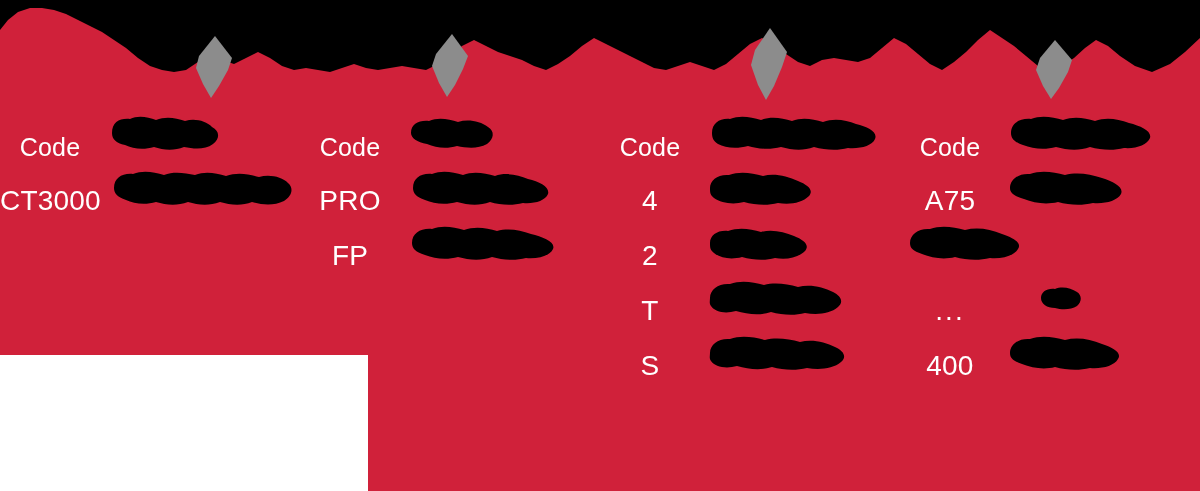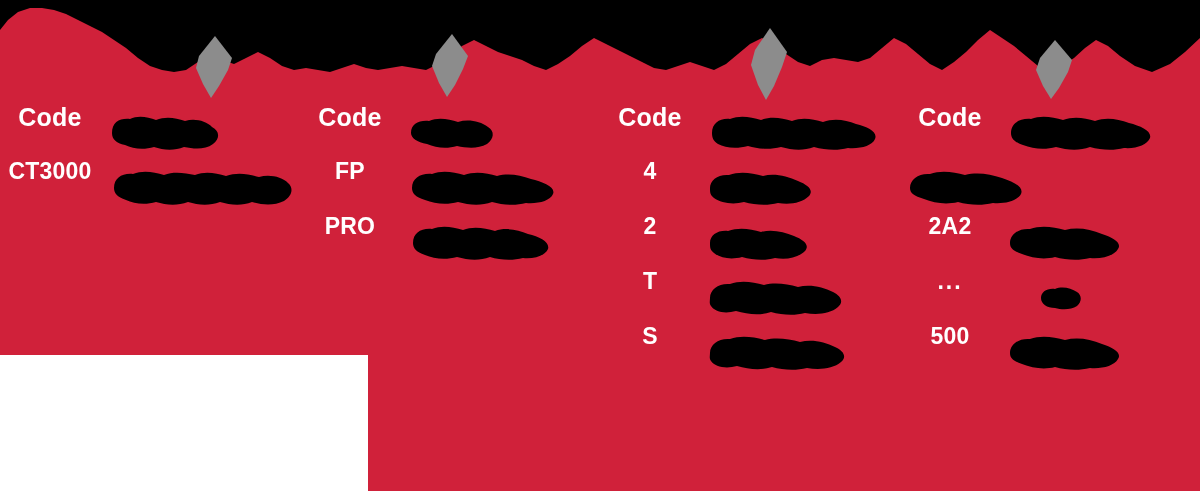--- a/index.html
+++ b/index.html
@@ -49,29 +49,28 @@
   }
   .col-0{left:0px;   width:300px;}
   .col-1{left:300px; width:300px;}
   .col-2{left:600px; width:300px;}
   .col-3{left:900px; width:300px;}
 
   .row{
     position:relative;
     height:55px;
     display:flex;
-    align-items:flex-start;
-    font-weight:bold;
+    align-items:flex-end;
   }
   .code-cell{
     width:100px;
     flex:0 0 100px;
     text-align:center;
     color:#ffffff;
-    font-size:23px;
+    font-size:28px;
     line-height:1;
     letter-spacing:0.2px;
     white-space:nowrap;
   }
   .code-cell.hdr{font-size:25px;}
   .value-cell{
     flex:1 1 auto;
     display:flex;
     align-items:center;
     justify-content:flex-start;
@@ -148,39 +147,39 @@
         <div class="code-cell hdr">Code</div>
         <div class="value-cell">
           <span class="blob">
             <svg width="92" height="38" viewBox="0 0 92 38">
                 <path fill="#000" d="M5,19 C5,10 13,6 23,7 C32,3 43,5 52,8 C62,5 74,7 82,13 C89,17 88,25 81,30 C72,35 61,34 51,32 C41,35 30,34 21,30 C11,28 5,24 5,19 Z"></path>
               </svg>
           </span>
         </div>
       </div>
       <div class="row">
+        <div class="code-cell">PRO</div>
+        <div class="value-cell">
+          <span class="blob">
+            <svg width="150" height="42" viewBox="0 0 150 42">
+                <path fill="#000" d="M7,21 C7,11 15,6 26,7 C36,3 47,5 57,8 C67,4 79,6 89,9 C100,5 112,8 122,12 C134,15 144,20 142,27 C139,34 128,37 117,36 C106,39 94,38 84,35 C73,39 62,38 51,35 C40,38 28,37 19,33 C10,30 7,26 7,21 Z"></path>
+              </svg>
+          </span>
+        </div>
+      </div>
+      <div class="row">
         <div class="code-cell">FP</div>
         <div class="value-cell">
           <span class="blob">
             <svg width="157" height="40" viewBox="0 0 157 40">
                 <path fill="#000" d="M6,20 C6,10 15,5 26,6 C36,2 48,4 58,7 C69,3 81,5 91,8 C102,5 114,7 125,11 C137,14 150,19 147,26 C144,33 132,36 120,35 C109,38 97,37 86,34 C75,38 63,37 52,34 C41,37 29,36 19,32 C9,29 6,25 6,20 Z"></path>
               </svg>
           </span>
         </div>
       </div>
-      <div class="row">
-        <div class="code-cell">PRO</div>
-        <div class="value-cell">
-          <span class="blob">
-            <svg width="150" height="42" viewBox="0 0 150 42">
-                <path fill="#000" d="M7,21 C7,11 15,6 26,7 C36,3 47,5 57,8 C67,4 79,6 89,9 C100,5 112,8 122,12 C134,15 144,20 142,27 C139,34 128,37 117,36 C106,39 94,38 84,35 C73,39 62,38 51,35 C40,38 28,37 19,33 C10,30 7,26 7,21 Z"></path>
-              </svg>
-          </span>
-        </div>
-      </div>
     </div>
 
     <div class="col col-2">
       <div class="row">
         <div class="code-cell hdr">Code</div>
         <div class="value-cell">
           <span class="blob">
             <svg width="176" height="40" viewBox="0 0 176 40">
                 <path fill="#000" d="M6,20 C6,10 14,5 24,6 C34,2 45,4 55,7 C65,3 76,5 86,8 C96,4 107,6 117,9 C128,5 140,7 150,11 C162,14 172,19 169,26 C166,33 154,36 142,35 C131,38 119,37 108,34 C97,38 86,37 75,34 C64,37 52,36 42,33 C31,36 19,35 12,31 C7,28 6,24 6,20 Z"></path>
               </svg>
@@ -226,44 +225,44 @@
     <div class="col col-3">
       <div class="row">
         <div class="code-cell hdr">Code</div>
         <div class="value-cell">
           <svg width="152" height="40" viewBox="0 0 152 40">
               <path fill="#000" d="M5,20 C5,10 14,5 25,6 C35,2 47,4 57,7 C68,3 79,5 89,8 C100,4 112,6 123,10 C135,13 146,18 144,25 C141,32 130,36 118,35 C107,38 95,37 84,34 C73,38 61,37 50,34 C39,37 27,36 17,32 C8,29 5,25 5,20 Z"></path>
             </svg>
         </div>
       </div>
       <div class="row">
+        <div class="code-cell">A75</div>
         <div class="value-cell">
           <svg width="124" height="40" viewBox="0 0 124 40">
               <path fill="#000" d="M4,20 C4,11 13,5 24,6 C35,2 48,4 59,7 C71,4 84,6 96,10 C108,14 118,19 115,26 C111,33 99,36 87,35 C75,38 63,37 52,34 C40,37 28,35 18,31 C8,28 4,25 4,20 Z"></path>
             </svg>
         </div>
       </div>
       <div class="row">
-        <div class="code-cell">2A2</div>
         <div class="value-cell">
           <svg width="122" height="40" viewBox="0 0 122 40">
               <path fill="#000" d="M4,20 C4,11 13,5 24,6 C35,2 48,4 59,7 C71,4 84,6 96,11 C108,15 116,20 112,26 C108,33 96,36 84,35 C72,38 60,37 49,34 C38,37 26,35 16,31 C7,28 4,25 4,20 Z"></path>
             </svg>
         </div>
       </div>
       <div class="row">
         <div class="code-cell dots">...</div>
         <div class="value-cell">
           <svg width="46" height="26" viewBox="0 0 46 26" style="margin-left:32px">
               <path fill="#000" d="M3,13 C3,7 9,3 17,4 C24,1 33,3 39,7 C44,10 44,17 39,21 C33,25 24,25 17,23 C9,23 3,19 3,13 Z"></path>
             </svg>
         </div>
       </div>
       <div class="row">
-        <div class="code-cell">500</div>
+        <div class="code-cell">400</div>
         <div class="value-cell">
           <svg width="122" height="40" viewBox="0 0 122 40">
               <path fill="#000" d="M4,20 C4,11 13,5 24,6 C35,2 48,4 59,7 C71,4 84,6 96,11 C108,15 116,20 112,26 C108,33 96,36 84,35 C72,38 60,37 49,34 C38,37 26,35 16,31 C7,28 4,25 4,20 Z"></path>
             </svg>
         </div>
       </div>
     </div>
 
   </div>
 

